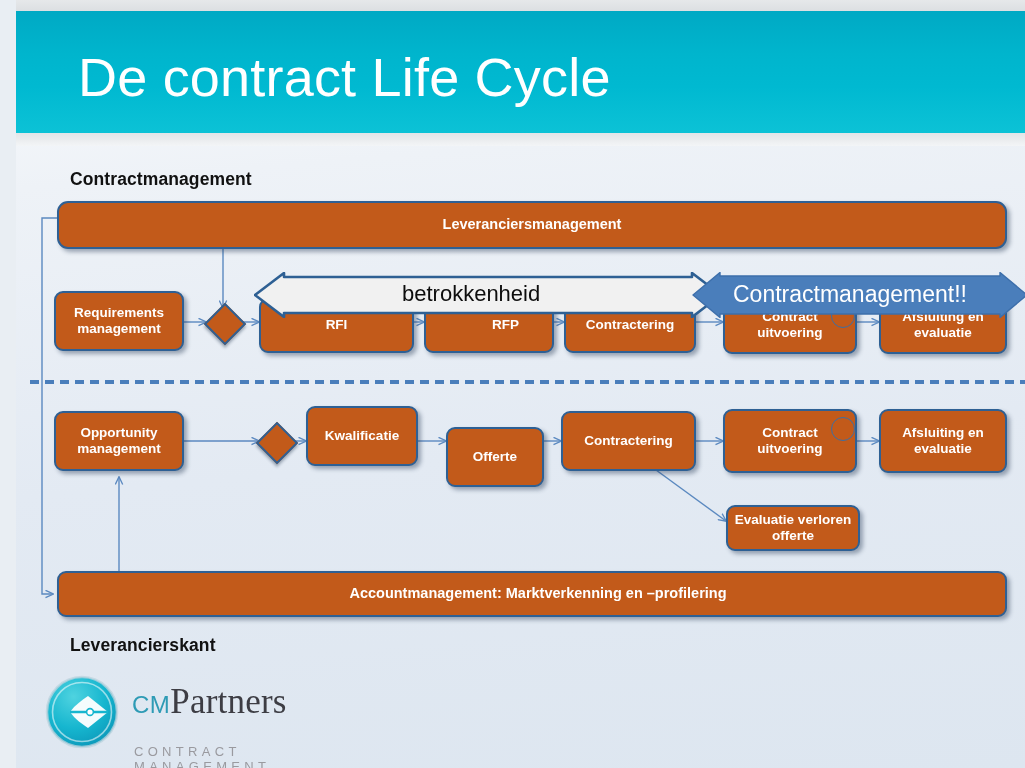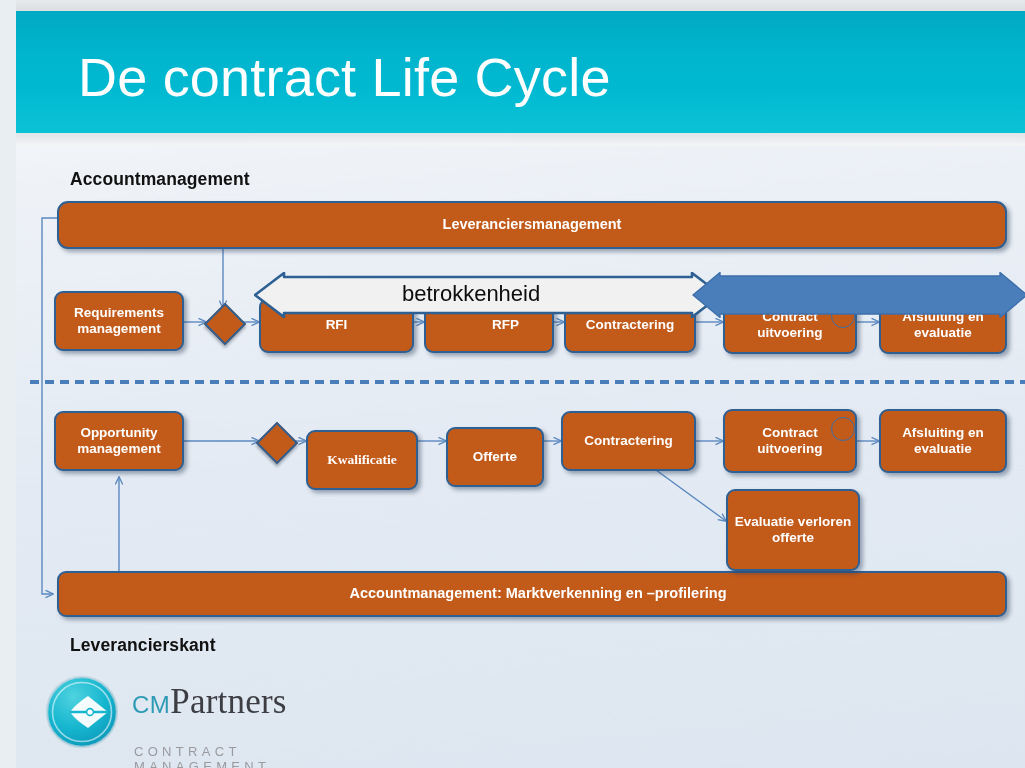--- a/index.html
+++ b/index.html
@@ -113,21 +113,21 @@
 <body>
 
 <div class="slide">
 
   <div class="topstrip"></div>
   <div class="banner">
     <div class="banner-title">De contract Life Cycle</div>
   </div>
   <div class="banner-underline"></div>
 
-  <div class="caption" id="cap-top">Accountmanagement</div>
+  <div class="caption" id="cap-top">Contractmanagement</div>
   <div class="caption" id="cap-bottom">Leverancierskant</div>
 
   <svg class="wires" viewBox="0 0 1025 768">
     <defs>
       <marker id="ah" markerWidth="9" markerHeight="9" refX="8" refY="4.5" orient="auto" markerUnits="userSpaceOnUse">
         <path d="M0.5,0.8 L8.4,4.5 L0.5,8.2" fill="none" stroke="#5b89c0" stroke-width="1.3"></path>
       </marker>
     </defs>
     <g stroke="#5b89c0" stroke-width="1.4" fill="none">
 
@@ -201,54 +201,55 @@
   <div class="box node" style="left:863px;top:296px;width:128px;height:58px;">
     <span class="lbl">Afsluiting en evaluatie</span>
   </div>
 
   <div class="box node" style="left:38px;top:411px;width:130px;height:60px;">
     <span class="lbl">Opportunity management</span>
   </div>
 
   <div class="diamond" style="left:246px;top:428px;"></div>
 
-  <div class="box node" style="left:290px;top:430px;width:112px;height:60px;font-family:Liberation Serif, serif;">
+  <div class="box node" style="left:290px;top:406px;width:112px;height:60px;">
     <span class="lbl">Kwalificatie</span>
   </div>
 
   <div class="box node" style="left:430px;top:427px;width:98px;height:60px;">
     <span class="lbl">Offerte</span>
   </div>
 
   <div class="box node" style="left:545px;top:411px;width:135px;height:60px;">
     <span class="lbl">Contractering</span>
   </div>
 
   <div class="box node" style="left:707px;top:409px;width:134px;height:64px;">
     <span class="lbl">Contract uitvoering</span>
     <span class="deco-circle" style="left:106px;top:6px;"></span>
   </div>
 
   <div class="box node" style="left:863px;top:409px;width:128px;height:64px;">
     <span class="lbl">Afsluiting en evaluatie</span>
   </div>
 
-  <div class="box node" style="left:710px;top:489px;width:134px;height:82px;">
+  <div class="box node" style="left:710px;top:505px;width:134px;height:46px;">
     <span class="lbl">Evaluatie verloren offerte</span>
   </div>
 
   <svg class="blockarrow" style="left:238px;top:272px;width:468px;height:46px;" viewBox="0 0 468 46">
     <path d="M30,5 L30,1 L1,23 L30,45 L30,41 L438,41 L438,45 L467,23 L438,1 L438,5 Z" fill="#f1f1f1" stroke="#2e6094" stroke-width="2.6" stroke-linejoin="round"></path>
   </svg>
 
   <svg class="blockarrow" style="left:676px;top:272px;width:336px;height:46px;" viewBox="0 0 336 46">
     <path d="M28,4 L28,0.5 L1,23 L28,45.5 L28,42 L308,42 L308,45.5 L335,23 L308,0.5 L308,4 Z" fill="#4a7ebb" stroke="#3d6fab" stroke-width="1.4" stroke-linejoin="round"></path>
   </svg>
 
   <div class="arrow-label" id="lbl-betrokkenheid">betrokkenheid</div>
+  <div class="arrow-label" id="lbl-contractmgmt">Contractmanagement!!</div>
 
   <div class="logo">
     <svg class="logo-mark" viewBox="0 0 76 76">
       <defs>
         <radialGradient id="lgg" cx="38%" cy="28%" r="82%">
           <stop offset="0%" stop-color="#4fd3e0"></stop>
           <stop offset="55%" stop-color="#16b6cf"></stop>
           <stop offset="100%" stop-color="#0a93b6"></stop>
         </radialGradient>
       </defs>

